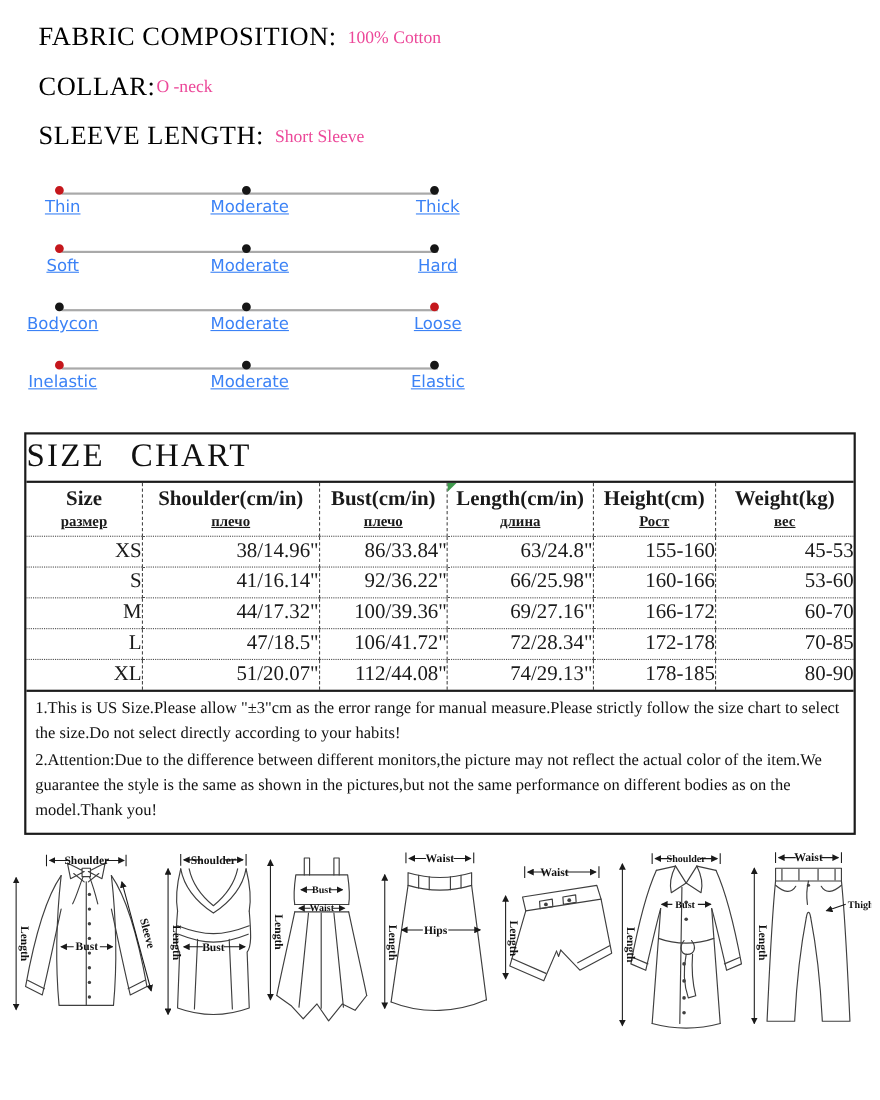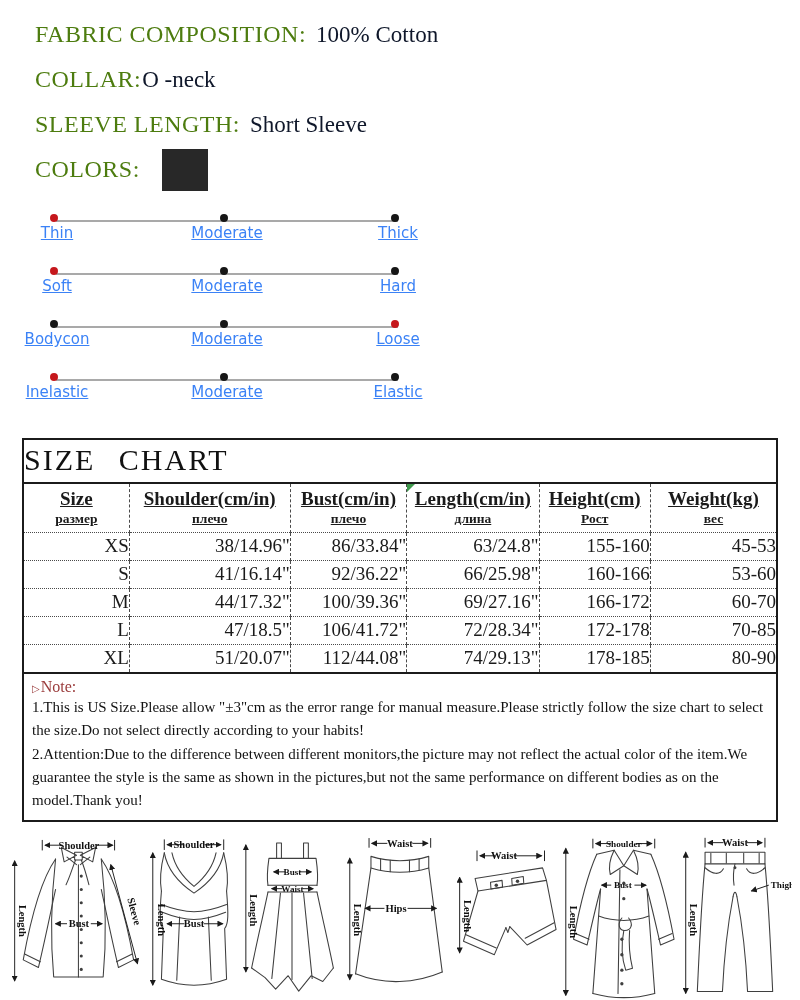--- a/index.html
+++ b/index.html
@@ -5,22 +5,22 @@
   * { box-sizing: border-box; }
   html,body { margin:0; padding:0; }
   body {
     width:800px; height:1000px; background:#ffffff; overflow:hidden;
     font-family:"Liberation Serif", serif; color:#1a1a1a;
   }
 
   
   .specs { padding:12px 0 0 35px; }
   .spec-row { display:flex; align-items:center; height:45px; }
-  .spec-label { font-size:24px; letter-spacing:0.5px; color:#4d7c0f; }
-  .spec-value { font-size:23px; color:#0f172a; margin-left:10px; }
+  .spec-label { font-size:24px; letter-spacing:0.5px; color:#000000; }
+  .spec-value { font-size:16px; color:#ec4899; margin-left:10px; }
   .spec-value.tight { margin-left:1px; }
   .swatch { width:46px; height:42px; background:#282828; margin-left:22px; }
 
   
   .sliders { margin-top:18px; padding-left:20px; }
   .slider-row { position:relative; width:430px; height:53px; }
   .track { position:absolute; left:36px; top:10px; width:342px; height:2px; background:#a9a9a9; }
   .dot { position:absolute; top:4px; width:6px; height:6px; border-radius:50%;
          background:#ffffff; border:4px solid #161616; }
   .dot.red { border-color:#c5171c; }
@@ -31,21 +31,21 @@
 
   
   .chart-box { width:756px; margin:16px 0 0 22px; border:2px solid #1b1b1b; }
   .chart-title { text-align:left; font-size:30px; color:#111; padding:3px 0 5px;
     letter-spacing:2px; word-spacing:14px; border-bottom:2px solid #1b1b1b; }
   table.size-table { width:100%; border-collapse:collapse; table-layout:fixed; }
   .size-table col.c0{width:14%} .size-table col.c1{width:21.4%} .size-table col.c2{width:15.5%}
   .size-table col.c3{width:17.6%} .size-table col.c4{width:14.8%} .size-table col.c5{width:16.7%}
   .size-table th { border-left:1px dashed #4a4a4a; padding:4px 0 5px; position:relative; font-weight:bold; text-align:center; }
   .size-table th:first-child, .size-table td:first-child { border-left:none; }
-  .size-table th .en { display:block; font-size:19px;text-decoration:underline; }
+  .size-table th .en { display:block; font-size:19px; }
   .size-table th .ru { display:block; font-size:13.5px; margin-top:1px;text-decoration:underline; }
   .size-table td { border-left:1px dashed #4a4a4a; border-top:1px dotted #4a4a4a;
     font-size:19px; text-align:right; padding:2px 0 3px; }
   .corner-marker { position:absolute; top:0; left:0; width:0; height:0;
     border-top:8px solid #3f9a4d; border-right:8px solid transparent; }
 
   
   .note { border-top:2px solid #1b1b1b; padding:4px 9px 8px 8px; }
   .note-title { color:#9a3b3b; font-size:16px; }
   .note-marker { font-size:10px; margin-right:1px; }
@@ -70,24 +70,20 @@
     <span class="spec-value">100% Cotton</span>
   </div>
   <div class="spec-row">
     <span class="spec-label">COLLAR:</span>
     <span class="spec-value tight">O -neck</span>
   </div>
   <div class="spec-row">
     <span class="spec-label">SLEEVE LENGTH:</span>
     <span class="spec-value">Short Sleeve</span>
   </div>
-  <div class="spec-row">
-    <span class="spec-label">COLORS:</span>
-    <span class="swatch"></span>
-  </div>
 </section>
 
 <section class="sliders">
   <div class="slider-row">
     <div class="track"></div>
     <span class="dot red d-l"></span>
     <span class="dot d-m"></span>
     <span class="dot d-r"></span>
     <span class="slider-label s-l">Thin</span>
     <span class="slider-label s-m">Moderate</span>
@@ -200,21 +196,20 @@
       <td>51/20.07"</td>
       <td>112/44.08"</td>
       <td>74/29.13"</td>
       <td>178-185</td>
       <td>80-90</td>
     </tr>
     </tbody>
   </table>
 
   <div class="note">
-    <div class="note-title"><span class="note-marker">▷</span><span>Note:</span></div>
     <p>1.This is US Size.Please allow "±3"cm as the error range for manual measure.Please strictly follow the size chart to select the size.Do not select directly according to your habits!</p>
     <p>2.Attention:Due to the difference between different monitors,the picture may not reflect the actual color of the item.We guarantee the style is the same as shown in the pictures,but not the same performance on different bodies as on the model.Thank you!</p>
   </div>
 </section>
 
 <section class="diagrams">
   <svg width="0" height="0" style="position:absolute" aria-hidden="true">
     <defs>
       <marker id="ah" viewBox="0 0 10 10" refX="8.5" refY="5" markerWidth="6.5" markerHeight="6.5" orient="auto-start-reverse">
         <path d="M0,0 L10,5 L0,10 z" fill="#1a1a1a"></path>

